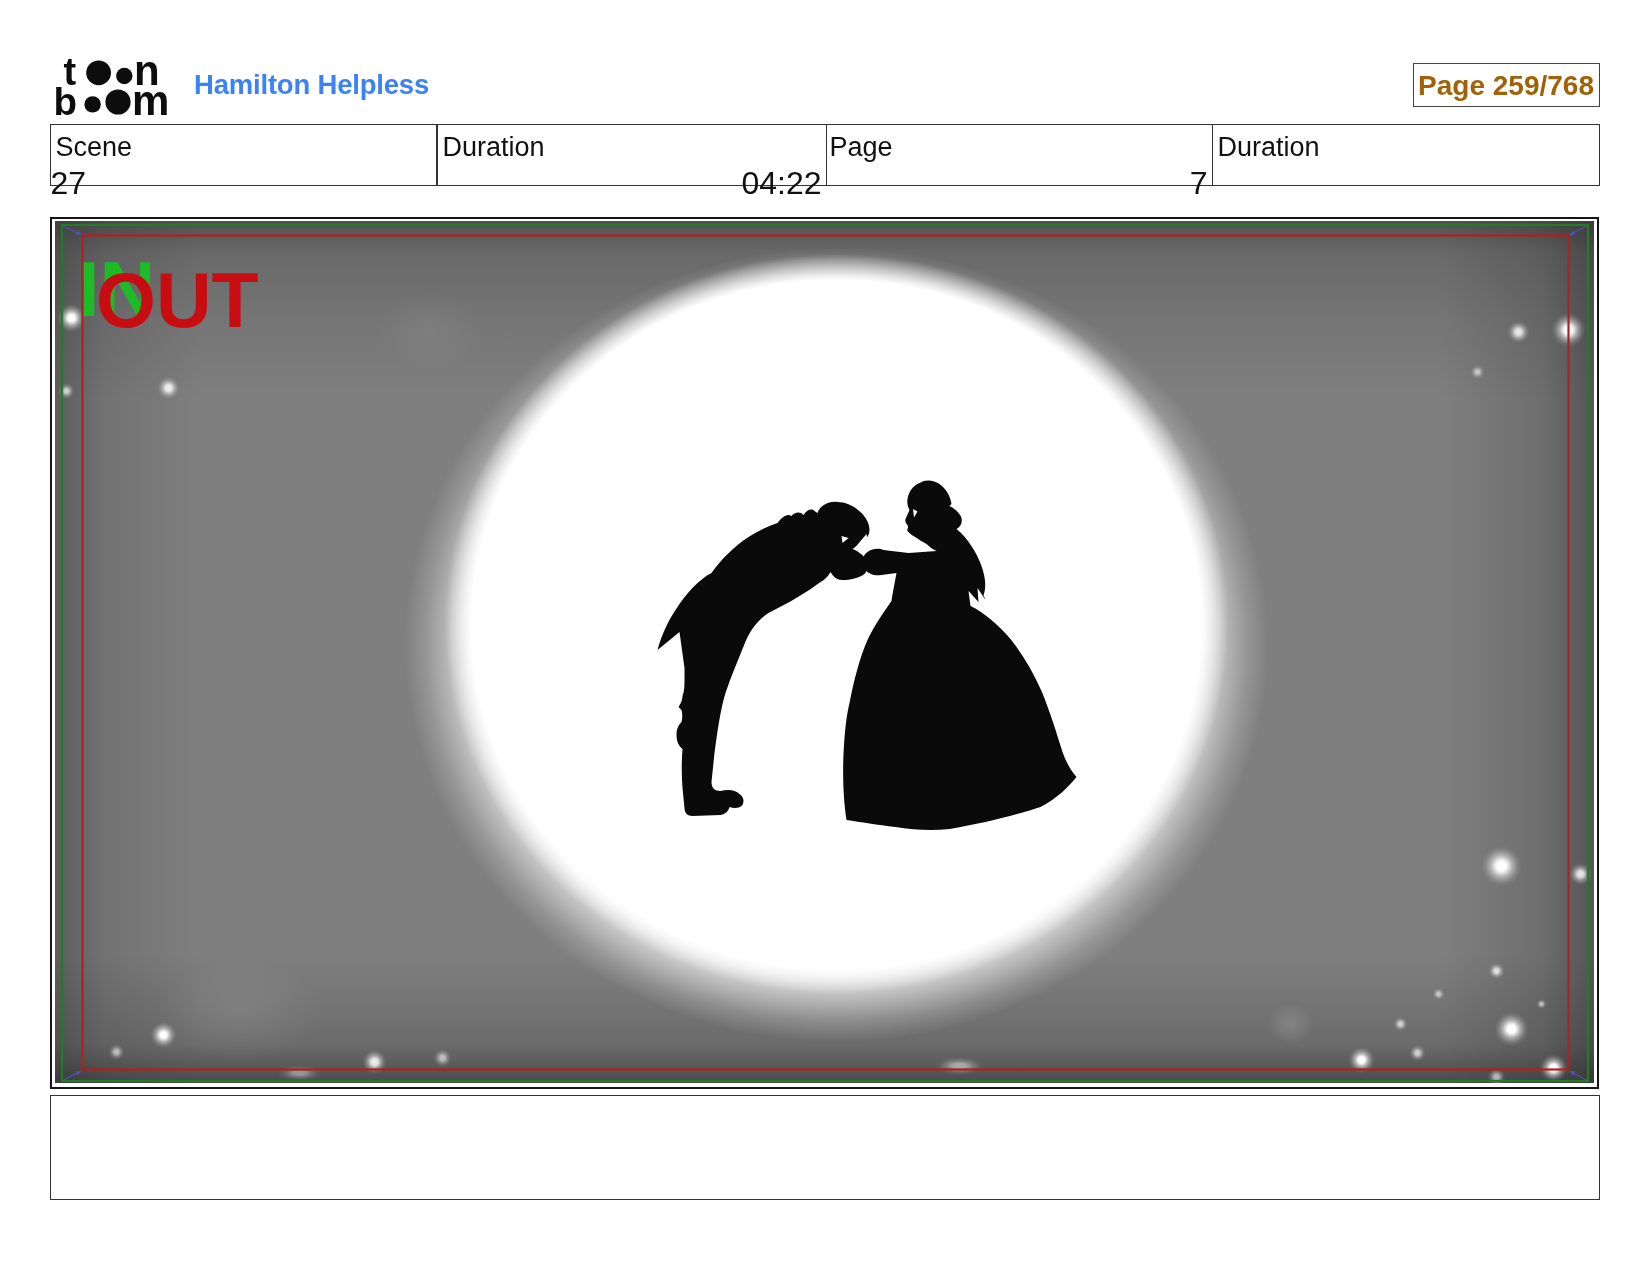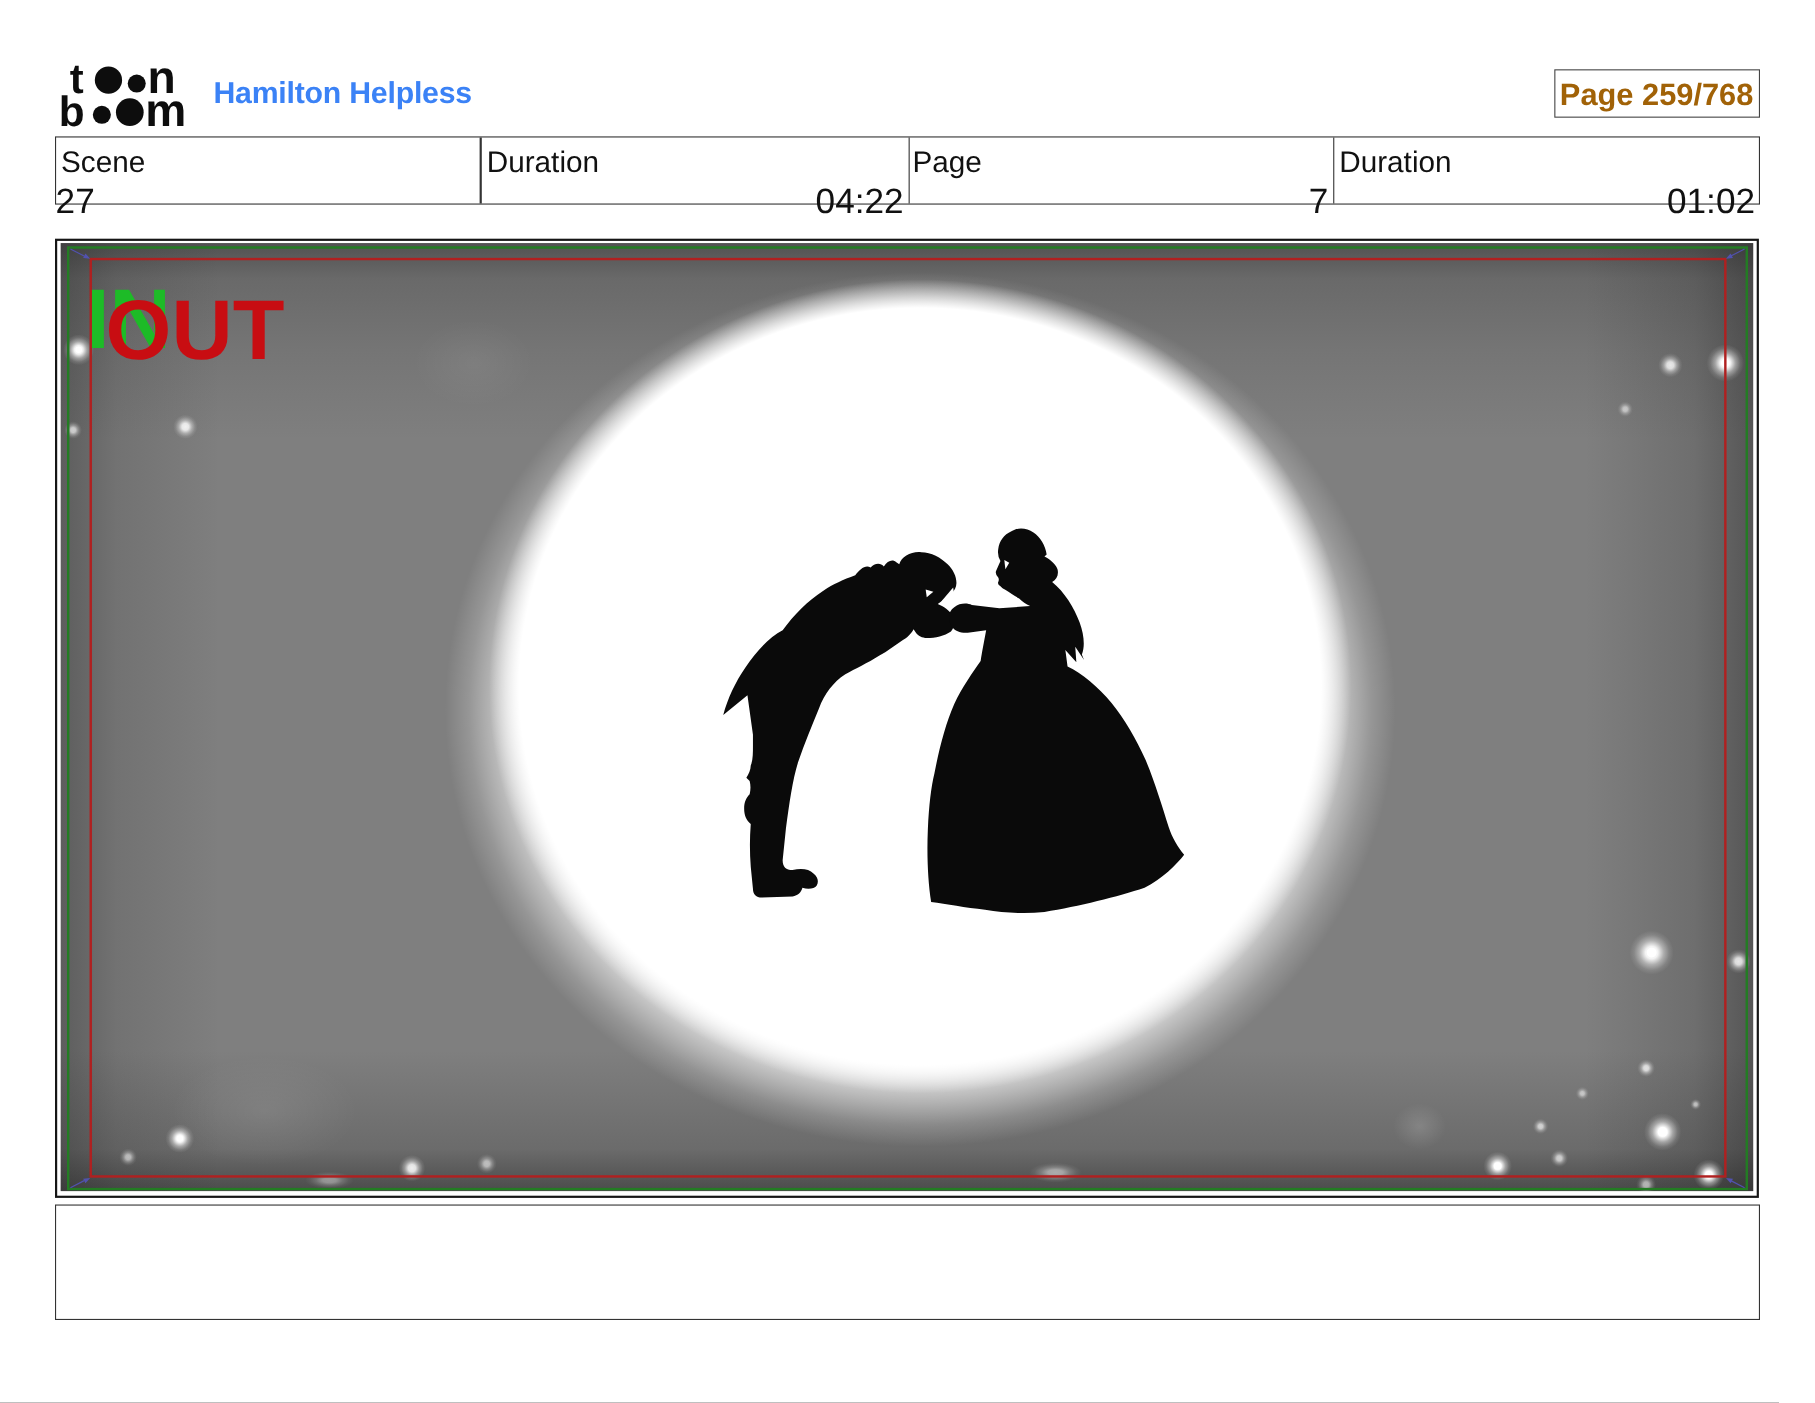--- a/index.html
+++ b/index.html
@@ -33,21 +33,20 @@
   <div class="abs" style="left:385.5px;top:0;width:1.5px;height:100%;background:#333;"></div>
   <div class="abs" style="left:775px;top:0;width:1.5px;height:100%;background:#333;"></div>
   <div class="abs" style="left:1161px;top:0;width:1.5px;height:100%;background:#333;"></div>
   <div class="abs" style="left:5px;top:9px;font-size:27px;line-height:27px;color:#111;">Scene</div>
   <div class="abs" style="left:392px;top:9px;font-size:27px;line-height:27px;color:#111;">Duration</div>
   <div class="abs" style="left:779px;top:9px;font-size:27px;line-height:27px;color:#111;">Page</div>
   <div class="abs" style="left:1167px;top:9px;font-size:27px;line-height:27px;color:#111;">Duration</div>
   <div class="abs" style="left:0;top:42px;width:381px;text-align:left;font-size:32px;line-height:32px;color:#111;">27</div>
   <div class="abs" style="left:386px;top:42px;width:385px;text-align:right;font-size:32px;line-height:32px;color:#111;">04:22</div>
   <div class="abs" style="left:776px;top:42px;width:381px;text-align:right;font-size:32px;line-height:32px;color:#111;">7</div>
-  <div class="abs" style="left:1162px;top:42px;width:383px;text-align:right;font-size:32px;line-height:32px;color:#111;">01:02</div>
 </div>
 
 <div class="abs" style="left:49.5px;top:216.5px;width:1549px;height:872px;border:2.5px solid #161616;box-sizing:border-box;background:#fff;">
 </div>
 
 <svg class="abs" style="left:54.5px;top:221px;" width="1539" height="862" viewBox="54.5 221 1539 862">
   <defs>
     <radialGradient id="glowg" gradientUnits="userSpaceOnUse" cx="836" cy="645" r="432" gradientTransform="translate(836 645) scale(1 0.92) translate(-836 -645)">
       <stop offset="0" stop-color="#ffffff"></stop>
       <stop offset="0.8" stop-color="#ffffff" stop-opacity="0.95"></stop>

